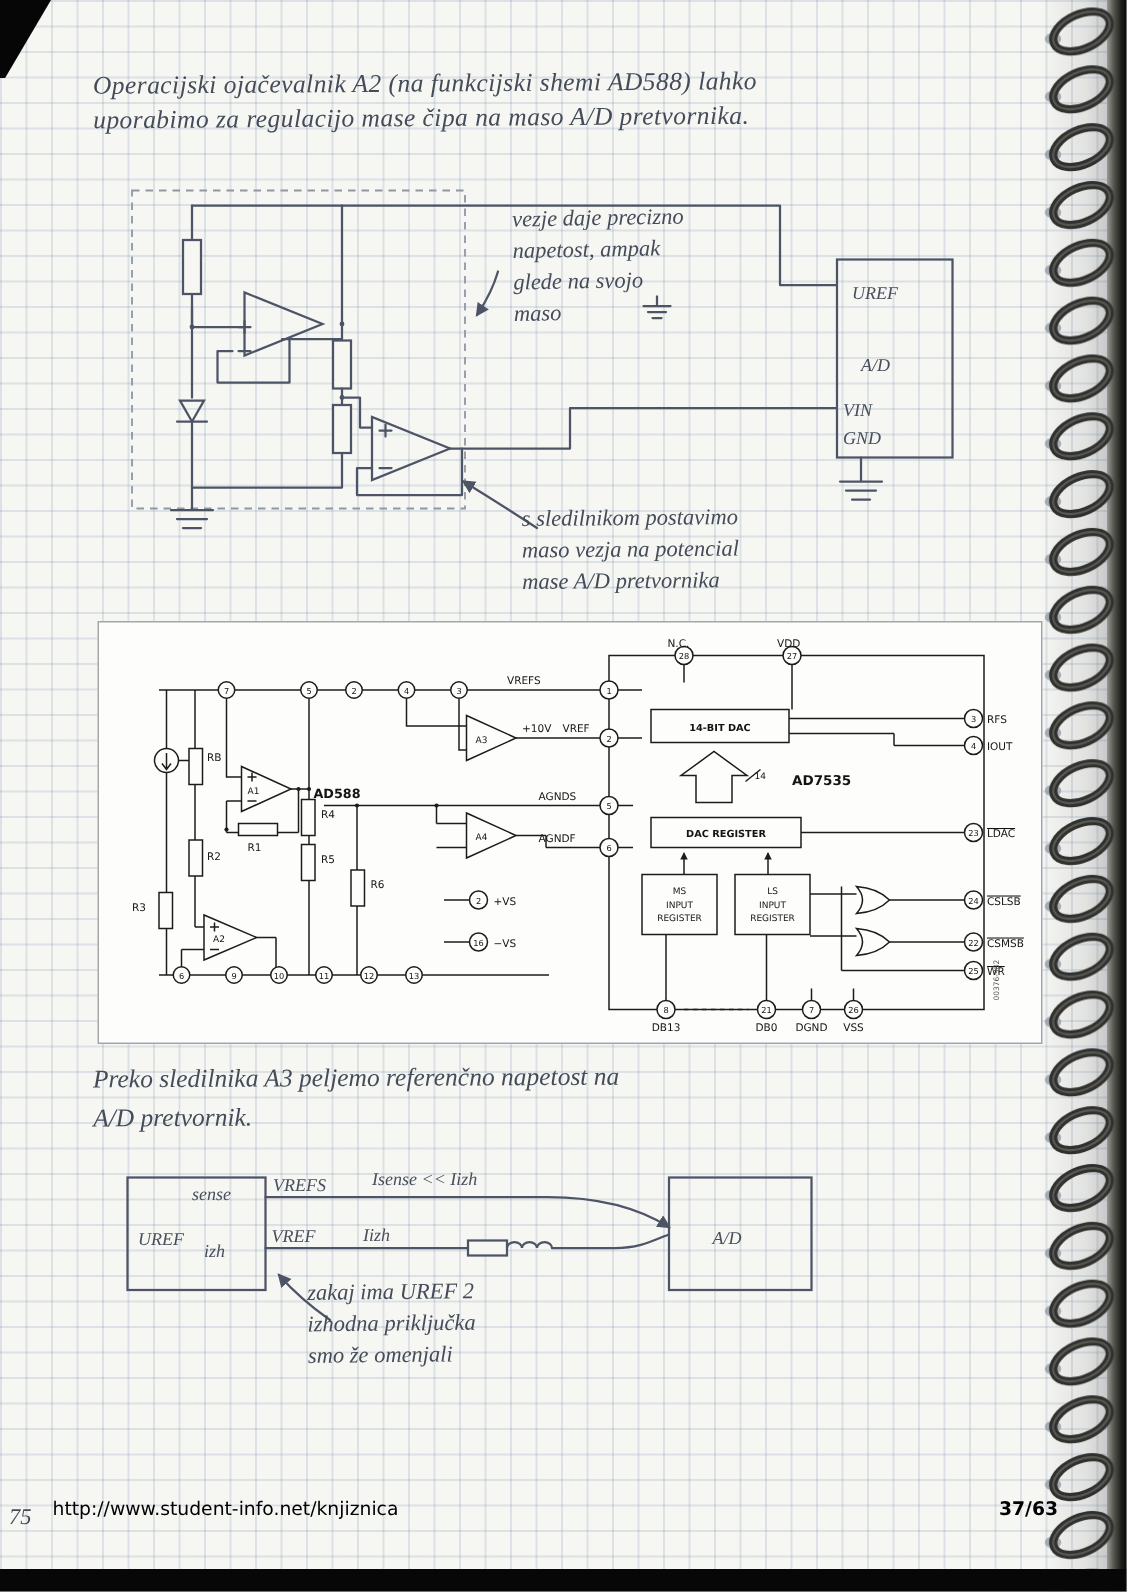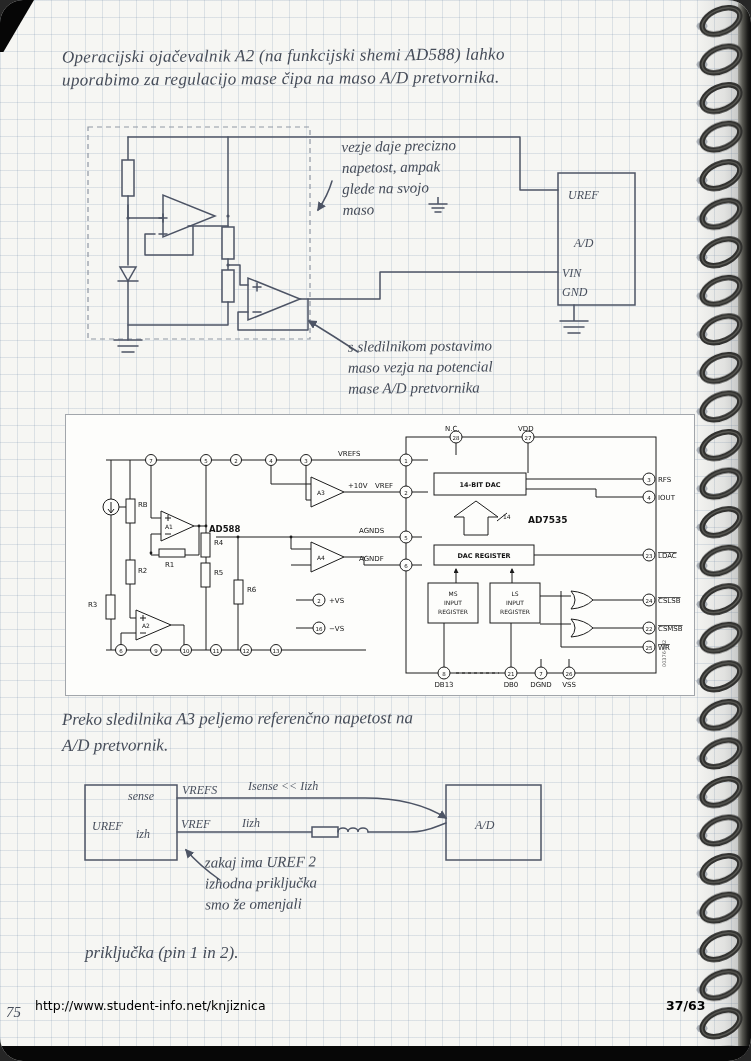--- a/index.html
+++ b/index.html
@@ -3,21 +3,21 @@
 <meta charset="utf-8">
 <style>
   *{margin:0;padding:0;box-sizing:border-box}
   html,body{background:#262626}
   .page{position:relative;width:751px;height:1061px;overflow:hidden;
     background-color:#f6f6f3;
     background-image:
       linear-gradient(to right, rgba(125,150,175,.22) 1px, transparent 1px),
       linear-gradient(to bottom, rgba(125,150,175,.22) 1px, transparent 1px);
     background-size:17px 17px;
-    font-family:"DejaVu Sans",sans-serif;border-radius:23px;}
+    font-family:"DejaVu Sans",sans-serif;}
   .abs{position:absolute}
   .hw{font-family:"Liberation Serif",serif;font-style:italic;color:#454c59}
   .header{left:62px;top:44px;font-size:17px;line-height:23px;letter-spacing:.3px;transform:rotate(-.4deg)}
   .note{font-size:15px;line-height:21px}
   .midtext{left:62px;top:706px;font-size:17px;line-height:26px;transform:rotate(-.3deg)}
   .bottomtext{left:75px;top:940px;font-size:17px;line-height:26px}
   .fig{left:65px;top:414px;width:630px;height:282px;background:#fdfdfb;border:1px solid #a2a6ab}
   .footer-url{left:35px;top:998px;font-weight:normal;font-size:12.5px;color:#000}
   .footer-page{left:666px;top:998px;font-weight:bold;font-size:12.5px;color:#000}
   .corner75{left:6px;top:1004px;font-size:15px}
@@ -333,21 +333,20 @@
     </g>
   </svg>
 
   <div class="abs hw note" style="left:205px;top:852px;transform:rotate(-.6deg)">
     <div>zakaj ima UREF 2</div>
     <div>izhodna priključka</div>
     <div>smo že omenjali</div>
   </div>
 
   <div class="abs hw bottomtext">
-    <div style="margin-left:10px">priključka (pin 1 in 2).</div>
   </div>
 
   <div class="abs footer-url">http://www.student-info.net/knjiznica</div>
   <div class="abs footer-page">37/63</div>
   <div class="abs hw corner75">75</div>
 
   <div class="abs gutter"></div>
   <div class="abs edge-strip"></div>
   <svg class="abs" style="right:0;top:0" width="63" height="1061" viewBox="0 0 63 1061">
     <defs>

